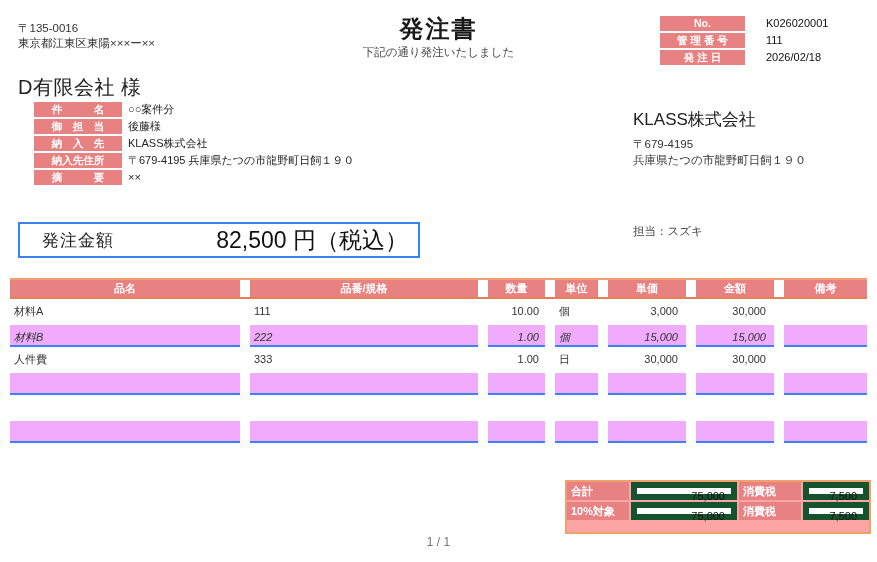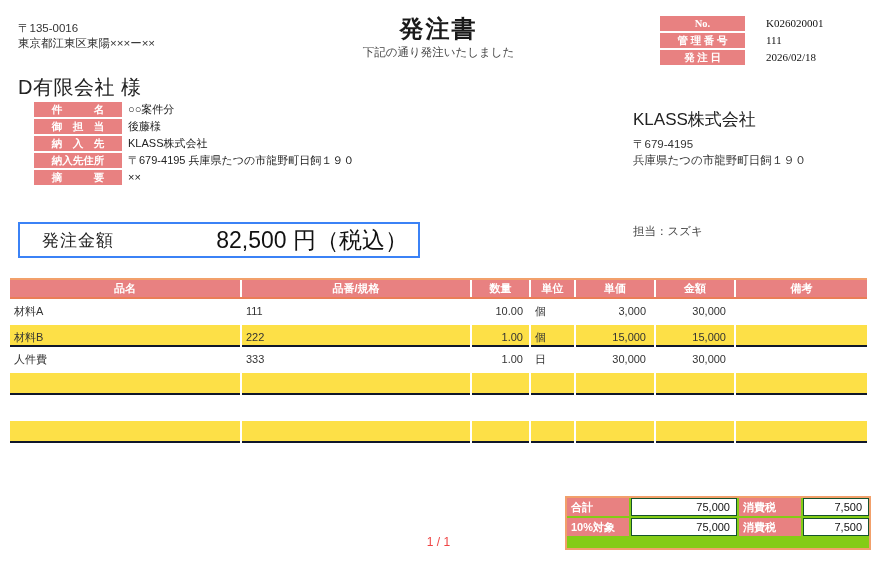--- a/index.html
+++ b/index.html
@@ -18,21 +18,21 @@
 
   
   .recipient-addr { position: absolute; left: 18px; top: 21px; font-size: 11.5px; line-height: 15px; color: #333; }
   .recipient-name { position: absolute; left: 18px; top: 74px; font-size: 20px; color: #222; letter-spacing: .5px; }
 
   
   .doc-title { position: absolute; left: 0; right: 0; top: 13px; text-align: center; font-size: 24px; font-weight: bold; color: #1a1a1a; letter-spacing: 2px; }
   .doc-subtitle { position: absolute; left: 0; right: 0; top: 45px; text-align: center; font-size: 11.5px; color: #444; }
 
   
-  .meta-table { position: absolute; left: 660px; top: 16px; width: 210px; font-family: Liberation Serif, serif; }
+  .meta-table { position: absolute; left: 660px; top: 16px; width: 210px; }
   .meta-row { display: flex; margin-bottom: 2px; }
   .meta-label {
     width: 85px; height: 15px; line-height: 15px;
     background: #e88181; color: #fff; font-size: 10.5px; font-weight: bold; text-align: center;
   }
   .meta-value { flex: 1; height: 15px; line-height: 15px; padding-left: 21px; font-size: 11px; color: #111; }
 
   
   .info-table { position: absolute; left: 18px; top: 102px; width: 400px; }
   .info-row { display: flex; margin-bottom: 2px; padding-left: 16px; }
@@ -55,69 +55,69 @@
     display: flex; align-items: center;
   }
   .amount-label { margin-left: 22px; font-size: 17px; color: #222; letter-spacing: 1px; }
   .amount-value { margin-left: auto; margin-right: 10px; font-size: 23px; color: #111; }
 
   
   .items-table { position: absolute; left: 10px; top: 278px; width: 857px; }
   .items-grid-row {
     display: grid;
     grid-template-columns: 230px 228px 57px 43px 78px 78px 1fr;
-    column-gap: 2px;
+    column-gap: 10px;
   }
   .items-header {
     border-top: 2px solid #f2a06b;
     border-bottom: 2px solid #ea7e57;
   }
   .items-header .hcell {
     background: #e88181; color: #fff; font-size: 11px; font-weight: bold;
     height: 17px; line-height: 17px; text-align: center;
   }
   .item-row { height: 24px; }
   .item-row .cell {
     font-size: 11px; color: #333; line-height: 24px; white-space: nowrap; overflow: hidden;
   }
   .cell.c-name, .cell.c-code { padding-left: 4px; text-align: left; }
   .cell.c-qty   { padding-right: 6px; text-align: right; }
   .cell.c-unit  { padding-left: 4px; text-align: left; }
   .cell.c-price { padding-right: 8px; text-align: right; }
   .cell.c-amt   { padding-right: 8px; text-align: right; }
   .cell.c-note  { padding-left: 4px; text-align: left; }
   .item-row.alt .cell {
-    background: #fde047;
-    border-top: 2px solid #fff; border-bottom: 2px solid #0f172a;
+    background: #f0abfc;
+    border-top: 2px solid #fff; border-bottom: 2px solid #3b82f6; font-style: italic;
   }
 
   
   .totals-table {
-    position: absolute; left: 565px; top: 496px; width: 306px;
-    border: 2px solid #f2a06b; background: #84cc16;
+    position: absolute; left: 565px; top: 480px; width: 306px;
+    border: 2px solid #f2a06b; background: #fca5a5;
   }
   .totals-row {
     display: grid;
     grid-template-columns: 62px 106px 62px 1fr;
     column-gap: 2px;
     margin-bottom: 2px;
   }
   .totals-row:last-child { margin-bottom: 12px; }
   .totals-label {
     background: #e88181; color: #fff; font-size: 11px; font-weight: bold;
     height: 18px; line-height: 18px; padding-left: 4px;
   }
   .totals-value {
-    background: #fff; border: 1px solid #14532d;
+    background: #fff; border: 6px solid #14532d;
     font-size: 11px; color: #111; height: 18px; line-height: 16px;
     text-align: right; padding-right: 6px;
   }
 
   
-  .page-number { position: absolute; left: 0; right: 0; bottom: 13px; text-align: center; font-size: 12px; color: #ef4444; }
+  .page-number { position: absolute; left: 0; right: 0; bottom: 13px; text-align: center; font-size: 12px; color: #737373; }
 </style>
 </head>
 <body>
 
 <div class="page">
 
   <div class="recipient-addr">
     <div>〒135-0016</div>
     <div>東京都江東区東陽×××ー××</div>
   </div>

